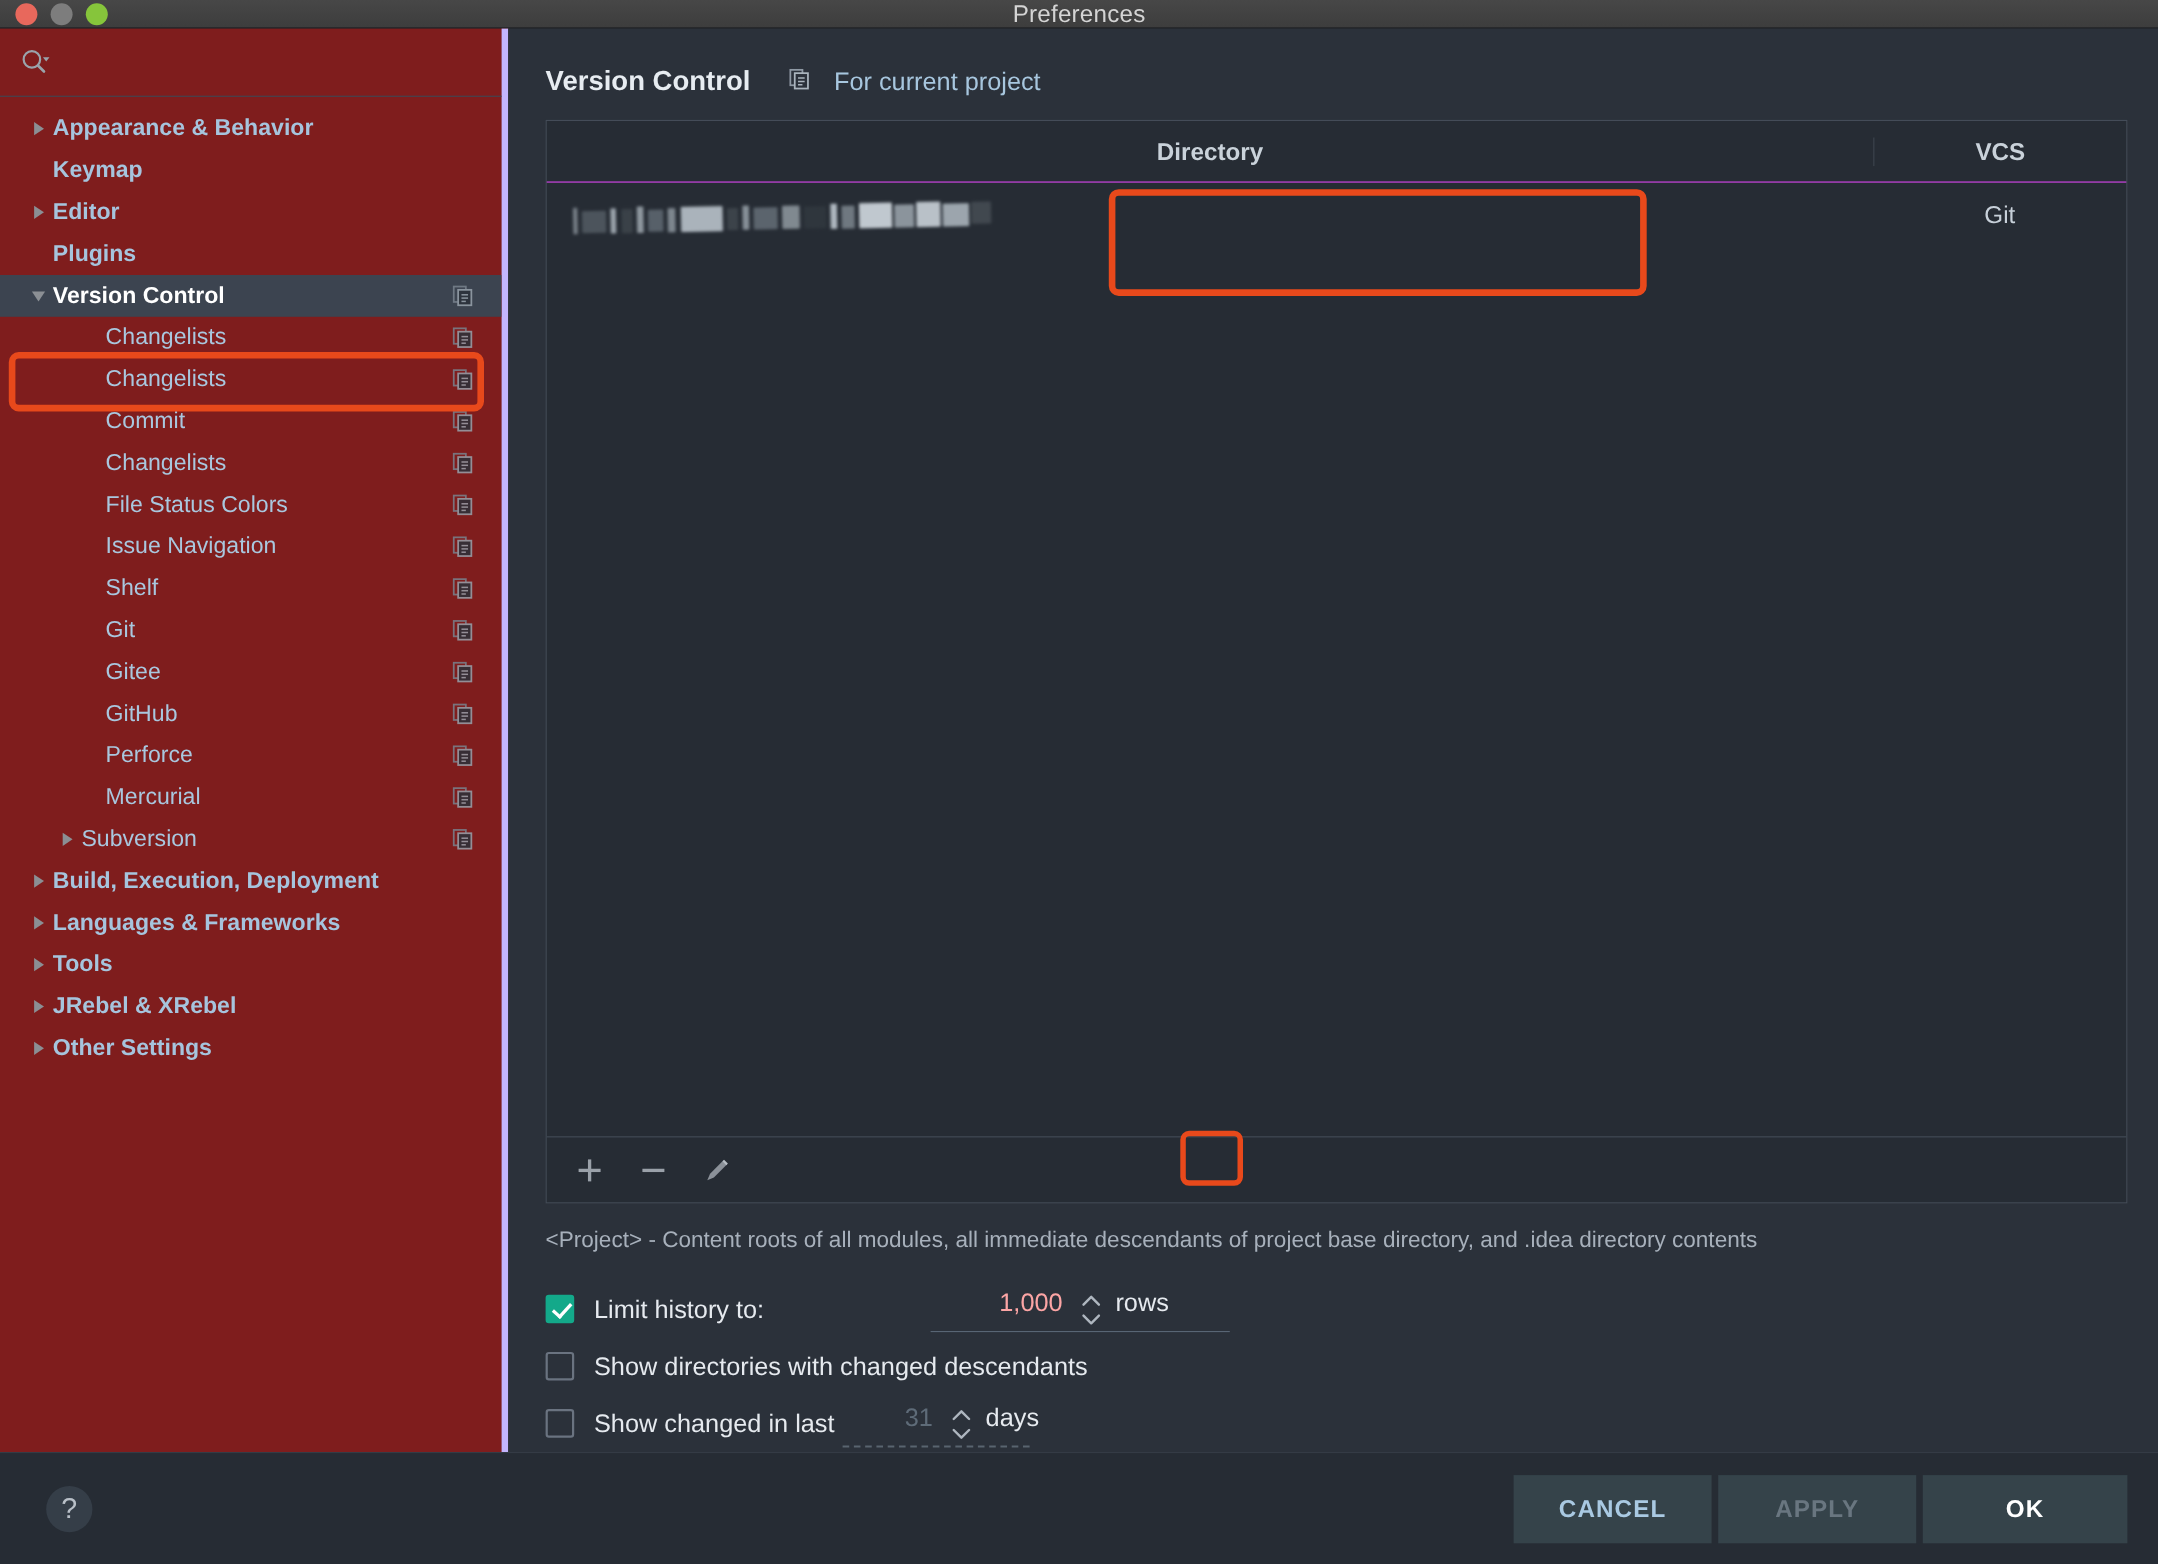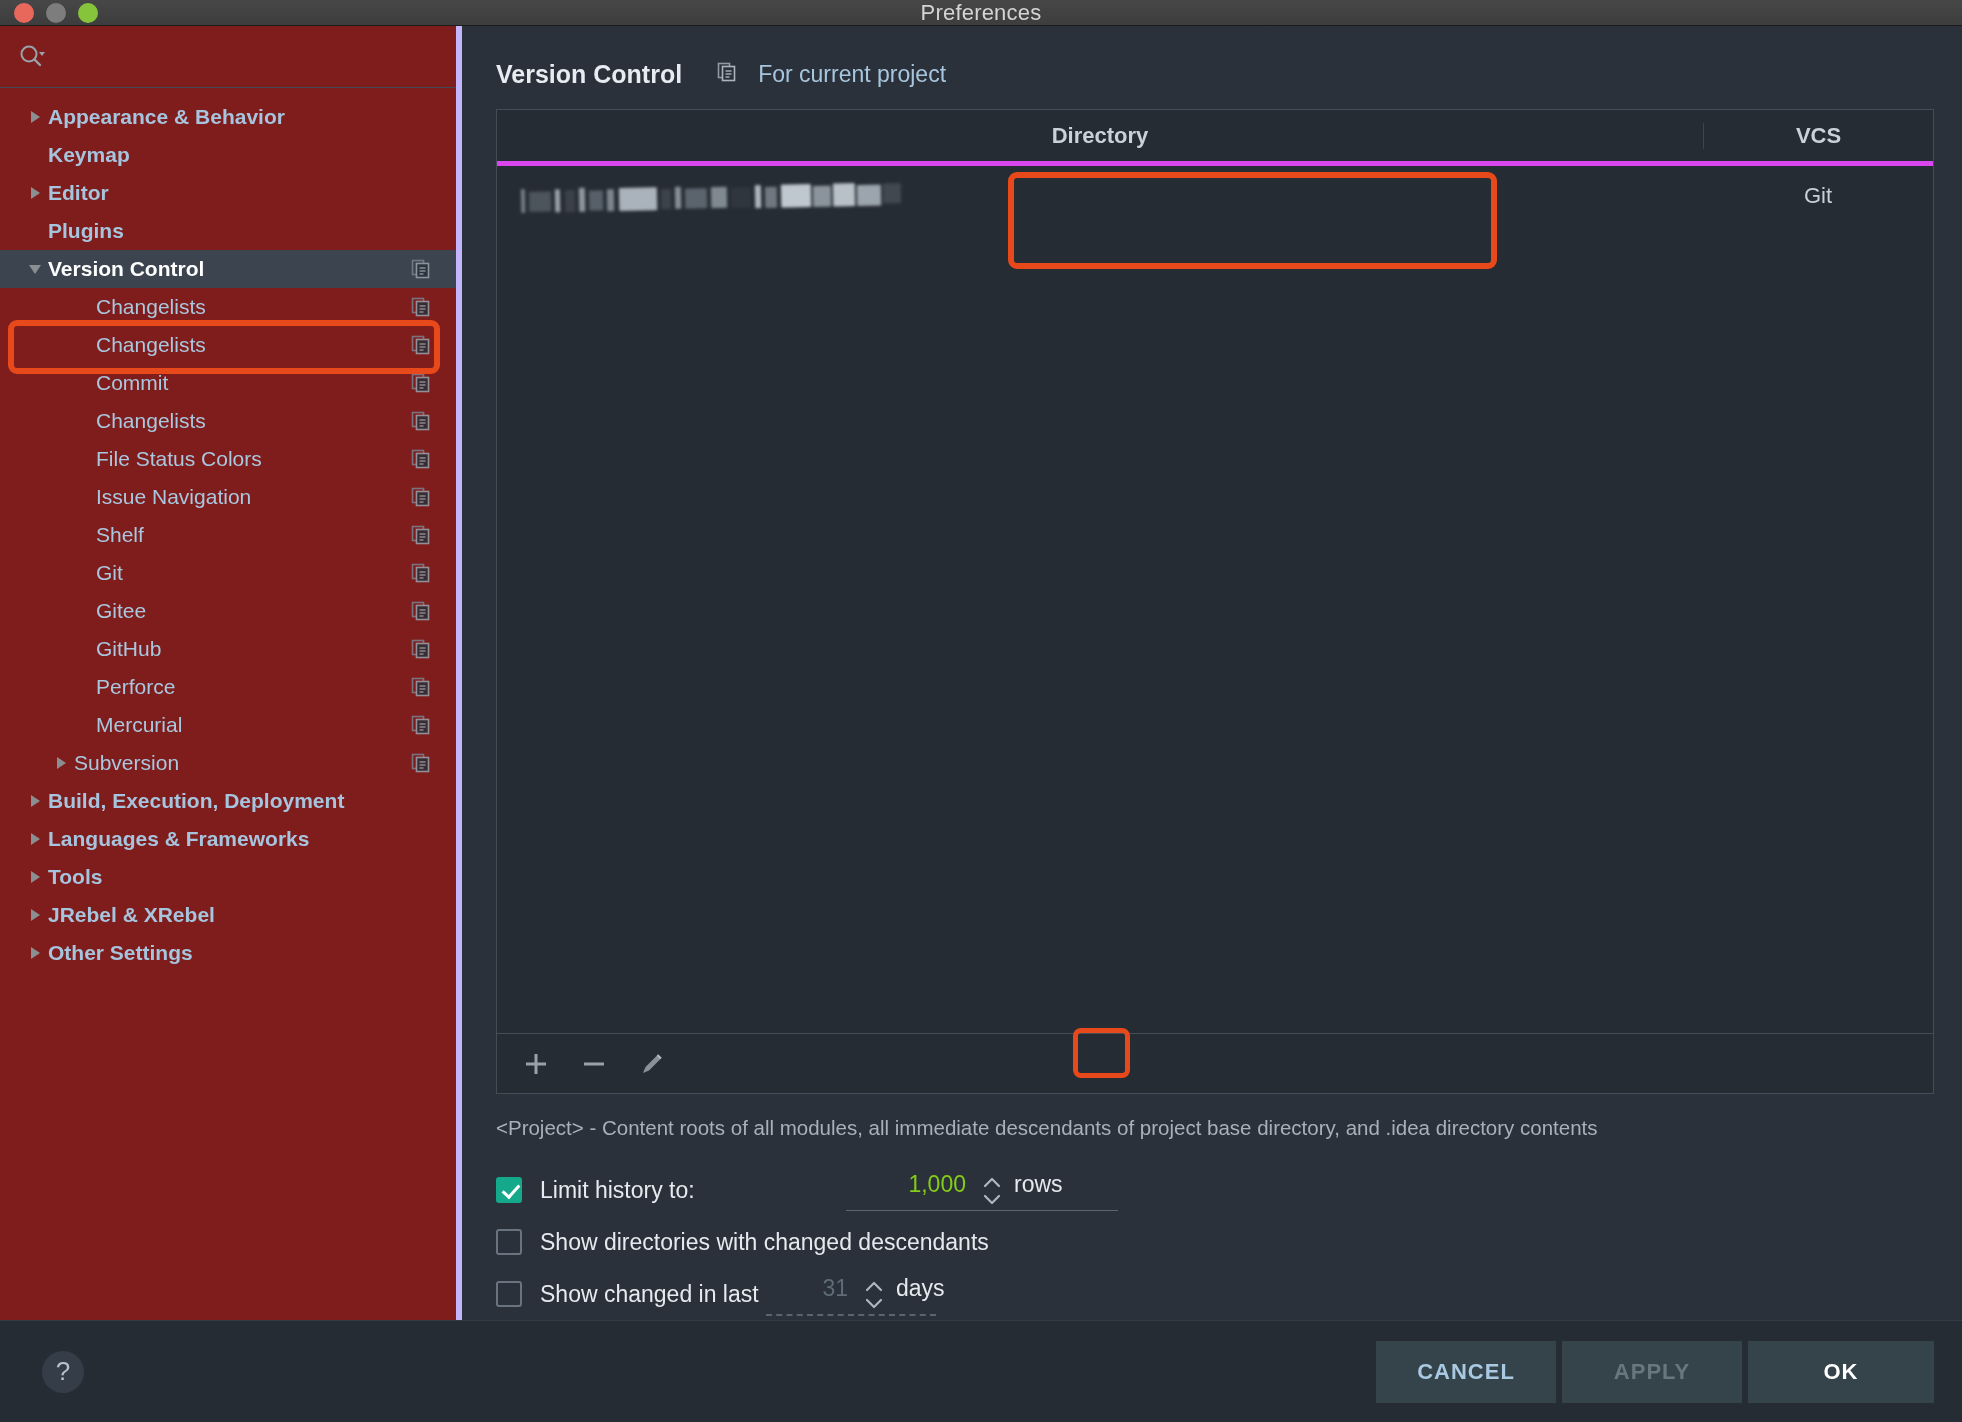--- a/index.html
+++ b/index.html
@@ -146,21 +146,21 @@
     border: 1px solid #444c58;
     background: #262c34;
     flex: 1;
     display: flex; flex-direction: column;
     min-height: 0;
   }
   #table-head {
     display: flex;
     height: 56px;
     align-items: center;
-    border-bottom: 5px solid #d946ef;
+    border-bottom: 1px solid #d946ef;
     color: #c9d2da;
     font-weight: bold;
     font-size: 22px;
   }
   #table-head .col-dir { flex: 1; text-align: center; }
   #table-head .col-vcs { width: 230px; text-align: center; border-left: 1px solid #3e454f;}
   #table-body { flex: 1; }
   .table-row { display: flex; height: 60px; align-items: center; }
   .table-row .col-dir {
     flex: 1; padding-left: 24px;
@@ -238,21 +238,21 @@
   }
   .opt-label { white-space: nowrap; }
 
   .spin-field {
     display: flex; align-items: baseline; gap: 2px;
     position: absolute;
   }
   .spin-num {
     text-align: right;
     font-size: 23px;
-    color: #84cc16;
+    color: #fca5a5;
   }
   .spin-num.dim { color: #5e6b78; }
   .spin-arrows {
     display: inline-flex; flex-direction: column;
     gap: 4px; margin: 0 10px 0 14px;
     position: relative; top: -3px;
   }
   .unit { font-size: 23px; color: #e6eaef; }
 
   .underline-solid {

